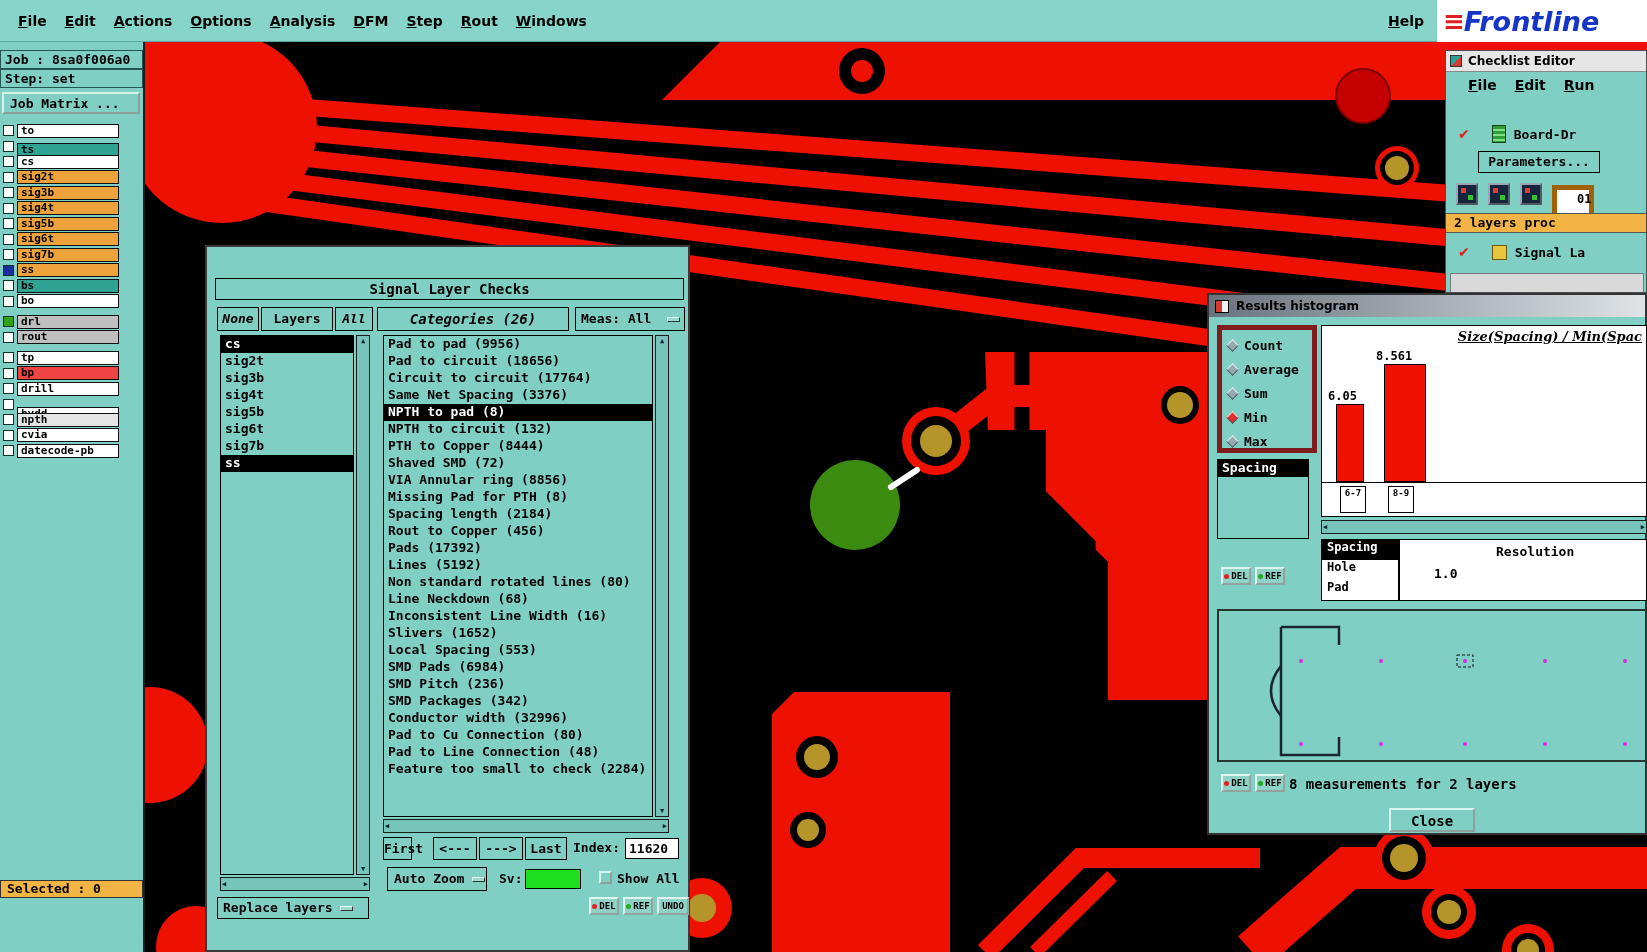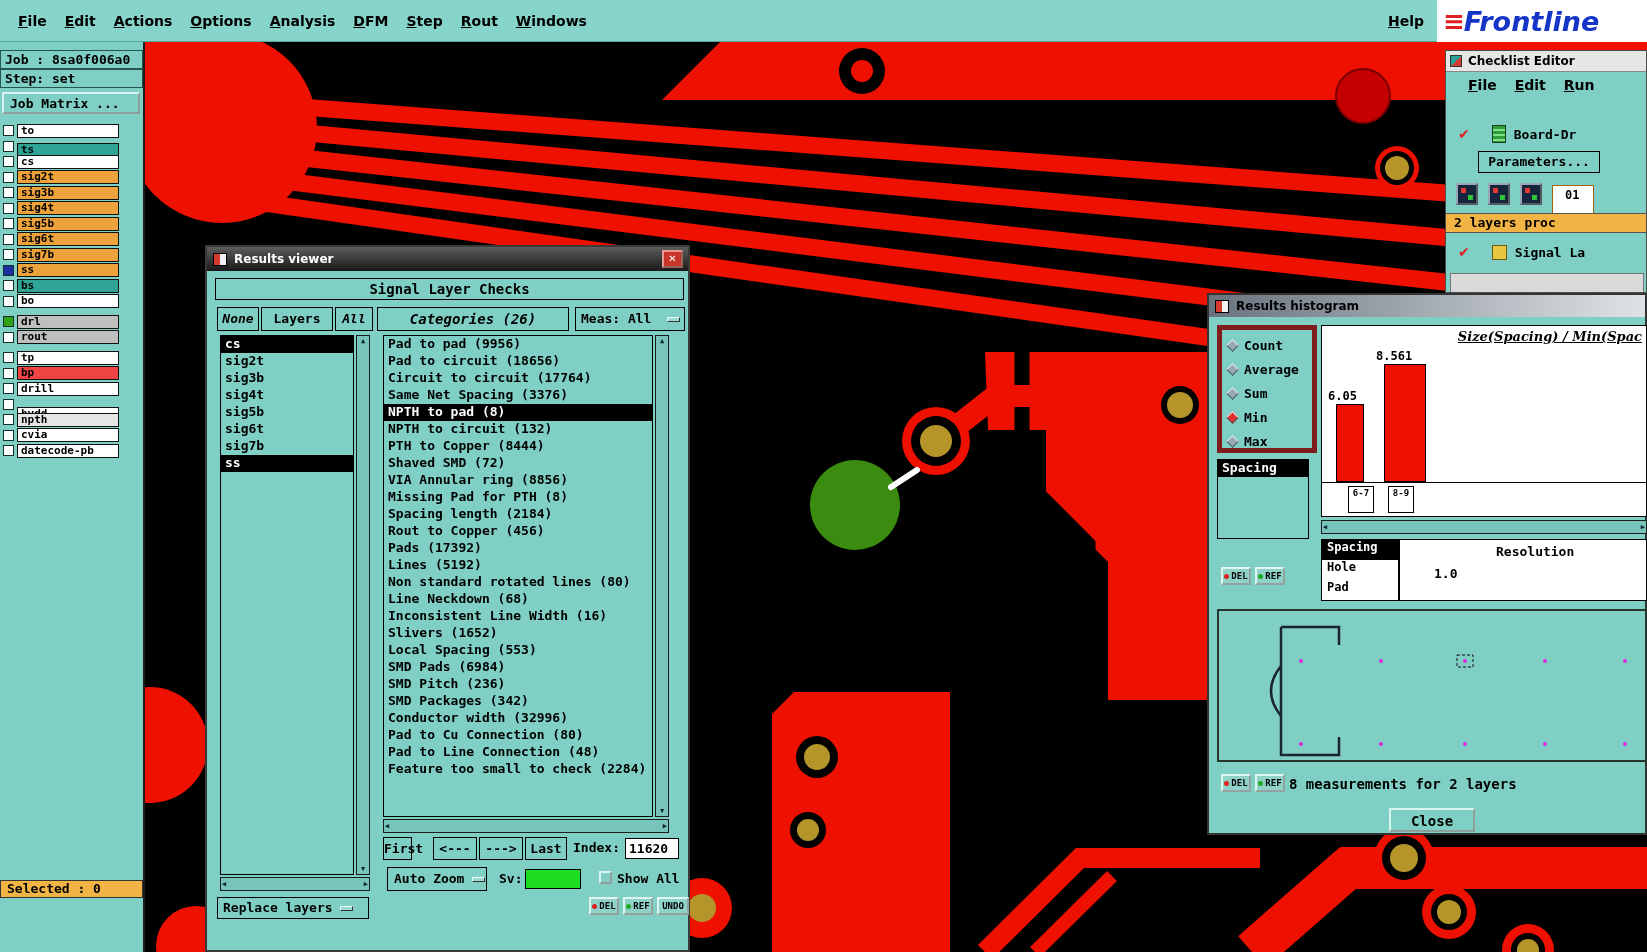--- a/index.html
+++ b/index.html
@@ -96,21 +96,21 @@
   .cl-menu-item::first-letter{text-decoration:underline}
   .cl-row{position:absolute;left:0;width:100%;height:22px;display:flex;align-items:center}
   .cl-check{color:#E02020;font:bold 14px "DejaVu Sans",sans-serif;margin-left:12px}
   .cl-board-icon{width:14px;height:18px;margin-left:22px;background:repeating-linear-gradient(180deg,#2f9e3a 0 3px,#7fe089 3px 5px);border:1px solid #14401a}
   .cl-signal-icon{width:15px;height:15px;margin-left:22px;background:#E8C63F;border:1px solid #6b5a10}
   .cl-label{font:bold 13px "DejaVu Sans Mono",monospace;margin-left:8px;white-space:nowrap}
   #cl-params{position:absolute;left:32px;top:100px;width:122px;height:22px;line-height:20px}
   .tool-icon{position:absolute;width:22px;height:22px;background:#16243d;border:2px outset #9aa6b5}
   .tool-icon::before{content:"";position:absolute;left:3px;top:3px;width:5px;height:5px;background:#e23a2e}
   .tool-icon::after{content:"";position:absolute;right:3px;bottom:3px;width:5px;height:5px;background:#35c23a}
-  #cl-spin{position:absolute;left:106px;top:134px;width:42px;height:36px;background:#fff;border:1px solid #a16207;font:bold 12px "DejaVu Sans Mono",monospace;line-height:18px;padding-left:12px}
+  #cl-spin{position:absolute;left:106px;top:134px;width:42px;height:36px;background:#fff;border:5px solid #a16207;font:bold 12px "DejaVu Sans Mono",monospace;line-height:18px;padding-left:20px}
   #cl-status{position:absolute;left:0;top:162px;width:100%;height:20px;background:#F2B545;border-top:1px solid #555;border-bottom:1px solid #555;font:bold 13px "DejaVu Sans Mono",monospace;line-height:18px;padding-left:8px;white-space:nowrap}
   #cl-partial{position:absolute;left:4px;top:222px;width:194px;height:24px;background:#D9D9D9;border:1px solid #777}
 </style>
 </head>
 <body>
 
 <div id="app">
 
   <svg id="pcb-canvas" viewBox="145 42 1502 910" preserveAspectRatio="none">
     <rect x="145" y="42" width="1502" height="910" fill="#000"></rect>
@@ -294,25 +294,20 @@
     <div id="cl-status">2 layers proc</div>
     <div class="cl-row" style="top:190px">
       <span class="cl-check">✔</span>
       <span class="cl-signal-icon"></span>
       <span class="cl-label">Signal La</span>
     </div>
     <div id="cl-partial"></div>
   </div>
 
   <div id="results-viewer">
-    <div class="rv-titlebar">
-      <span class="win-icon"></span>
-      <span class="rv-title">Results viewer</span>
-      <span class="rv-close">✕</span>
-    </div>
     <div class="rv-header">Signal Layer Checks</div>
 
     <button class="btn it rv-filter" style="left:10px;width:42px">None</button>
     <button class="btn rv-filter" style="left:54px;width:72px">Layers</button>
     <button class="btn it rv-filter" style="left:128px;width:38px">All</button>
     <div class="rv-cat-header">Categories (26)</div>
     <div class="rv-meas">
       <span>Meas:</span>
       <span>All</span>
       <span class="dash" style="margin-left:8px"></span>
@@ -441,21 +436,21 @@
           <div class="bar" style="left: 62px; width: 42px; height: 118px; background: rgb(238, 16, 0);"></div>
         </div>
       <div id="bar-values" style="position:absolute;inset:0">
 
       <span class="bar-value" style="left: 6px; top: 63px;">6.05</span>
           <span class="bar-value" style="left: 54px; top: 23px;">8.561</span>
         </div>
     </div>
     <div id="bins-strip">
 
-    <div class="bin-box" style="left: 18px; margin-left: 8px;">6-7</div>
+    <div class="bin-box" style="left: 18px;">6-7</div>
         <div class="bin-box" style="left: 66px;">8-9</div>
       </div>
     <div class="sb-h" style="left:112px;top:225px;width:326px">
         <span>◀</span>
         <span>▶</span>
       </div>
 
     <div id="measure-list">
 
     <div class="rv-item sel">Spacing</div>

